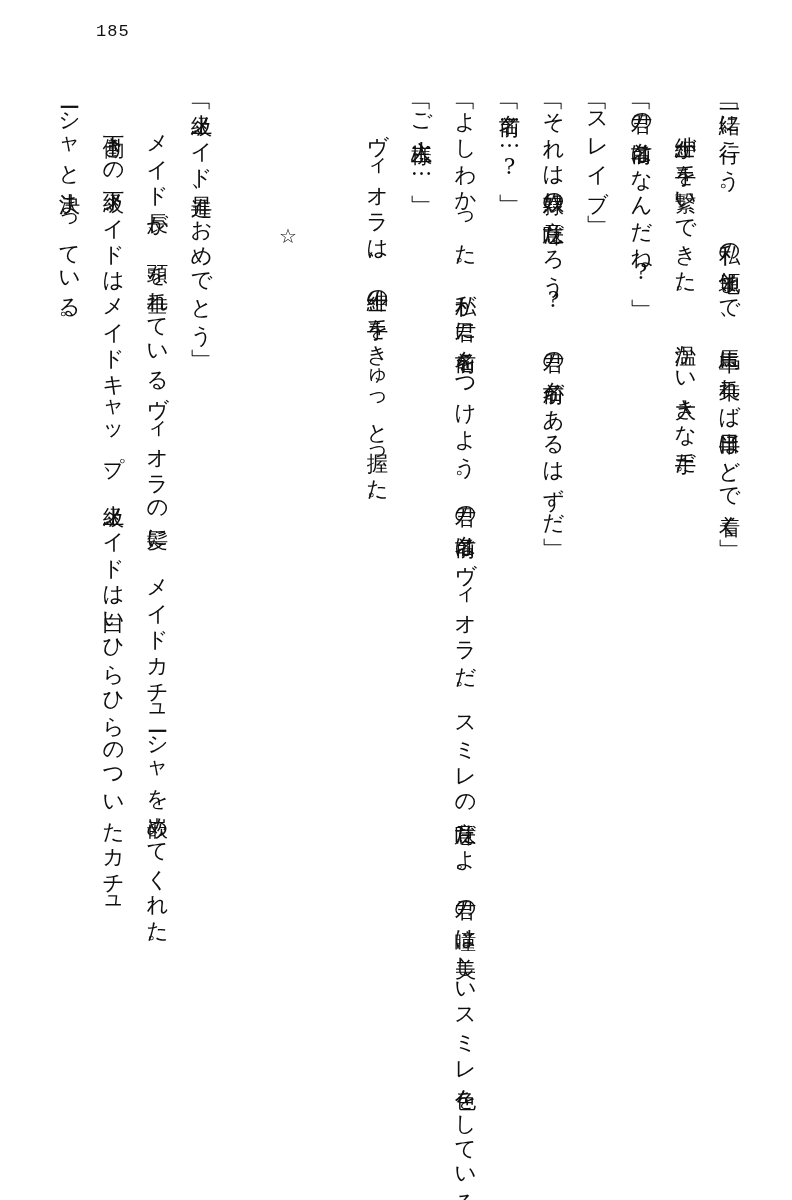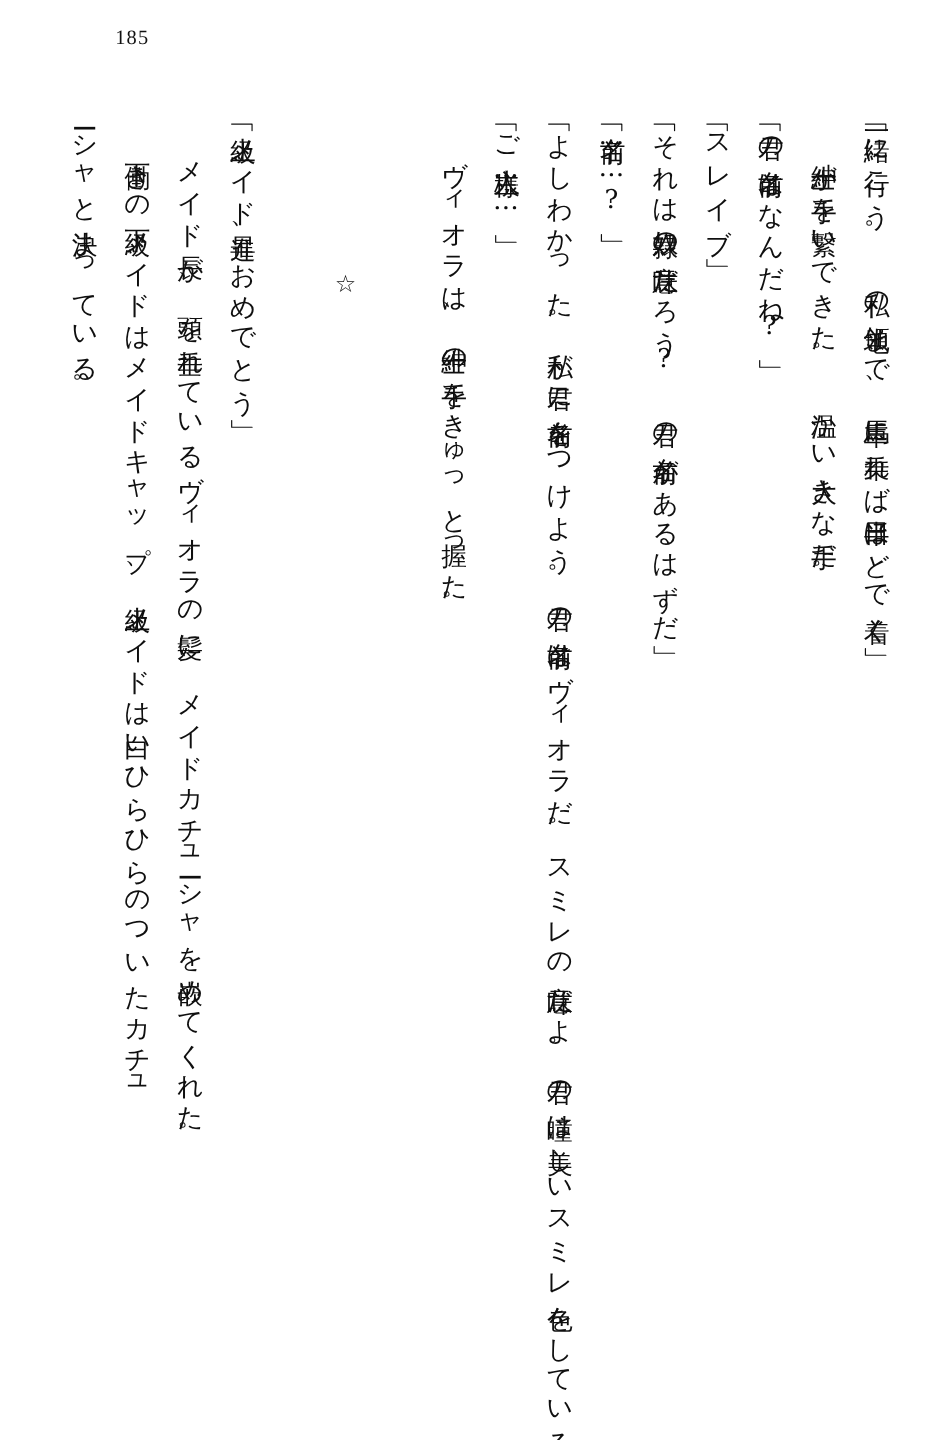--- a/index.html
+++ b/index.html
@@ -21,21 +21,21 @@
     width: 792px;
     height: 1200px;
     background: #ffffff;
   }
   .page-number {
     position: absolute;
     top: 22px;
     left: 96px;
     font-size: 17px;
     letter-spacing: 1px;
-    font-family: Liberation Serif, serif;
+    font-family: Liberation Mono, monospace;
     color: #111;
   }
   .text-body {
     position: absolute;
     top: 96px;
     left: 60px;
     width: 680px;
     height: 1070px;
     display: flex;
     flex-direction: row-reverse;

